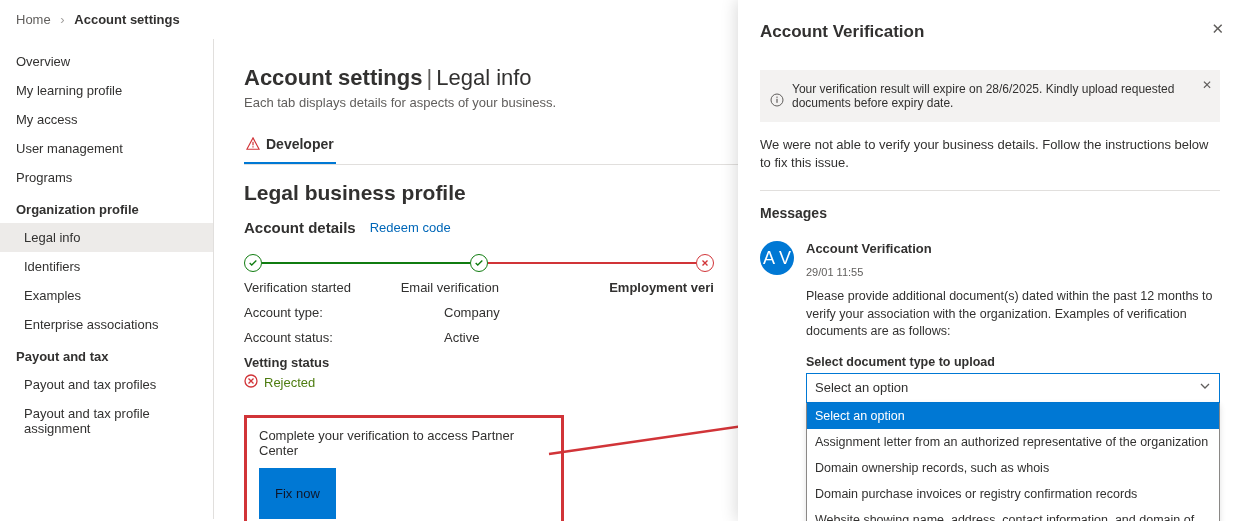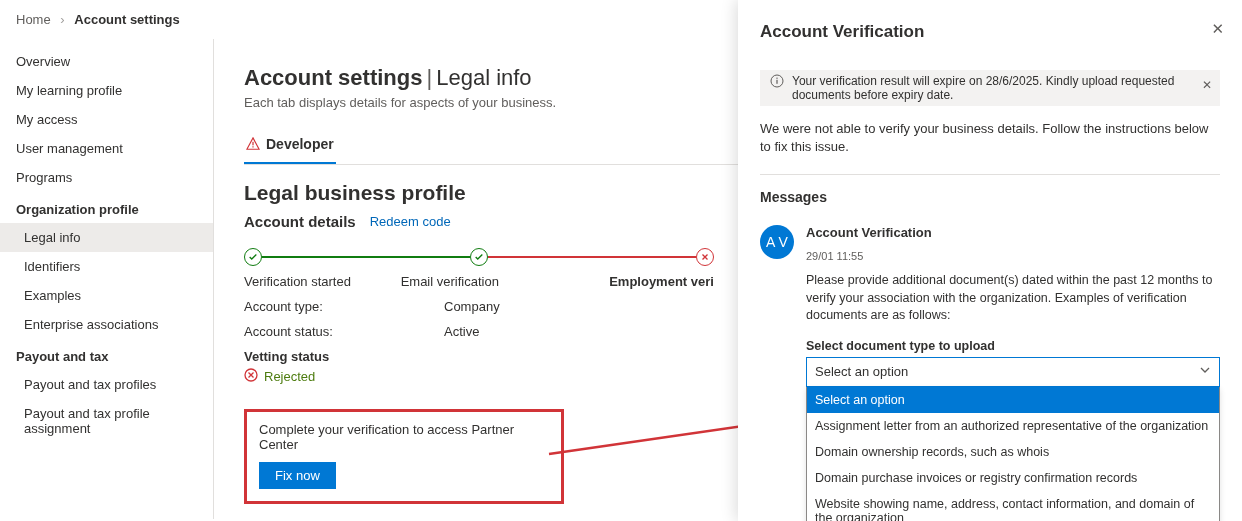--- a/index.html
+++ b/index.html
@@ -23,21 +23,21 @@
   .page-title .sep2 { font-weight: 400; color: #605e5c; margin: 0 4px; }
   .page-title .sub { font-weight: 400; }
   .page-desc { font-size: 13px; color: #605e5c; margin-top: 4px; }
   
   .tabs { margin-top: 18px; border-bottom: 1px solid #e1dfdd; display: flex; }
   .tab { padding: 8px 2px 10px; margin-right: 24px; font-size: 14px; display: flex; align-items: center; gap: 6px; border-bottom: 2px solid transparent; cursor: pointer; }
   .tab.active { border-bottom-color: #0078d4; font-weight: 600; }
   .warn-icon { display:inline-flex; }
   
   .section-h1 { font-size: 21px; font-weight: 600; margin-top: 16px; }
-  .section-h2 { font-size: 15px; font-weight: 600; margin-top: 8px; display: flex; align-items: center; gap: 14px; }
+  .section-h2 { font-size: 15px; font-weight: 600; margin-top: 14px; display: flex; align-items: center; gap: 14px; }
   .link { color: #0067b8; cursor: pointer; font-weight: 400; font-size: 13px; }
   
   .timeline { display: flex; align-items: center; margin-top: 18px; width: 470px; }
   .timeline .node { width: 18px; height: 18px; border-radius: 50%; border: 1.5px solid #107c10; display: flex; align-items: center; justify-content: center; flex-shrink: 0; }
   .timeline .node.err { border-color: #d13438; }
   .timeline .line { flex: 1; height: 1.5px; }
   .timeline .line.ok { background: #107c10; }
   .timeline .line.err { background: #d13438; }
   
   .timeline-labels { display: flex; width: 470px; margin-top: 8px; font-size: 13px; }
@@ -47,38 +47,38 @@
   
   .kv { display: flex; margin-top: 10px; font-size: 13px; }
   .kv .k { width: 200px; }
   .kv .v { }
   .bold { font-weight: 600; }
   
   .rejected { display: flex; align-items: center; gap: 6px; margin-top: 4px; color: #4d7c0f; }
   
   .cta-box { margin-top: 24px; border: 3px solid #d13438; padding: 10px 12px 12px; width: 320px; }
   .cta-box .txt { font-size: 13px; margin-bottom: 10px; }
-  .btn-primary { background: #0078d4; color: #ffffff; border: none; padding: 6px 16px; font-size: 13px; cursor: pointer; }
+  .btn-primary { background: #0078d4; color: #0f172a; border: none; padding: 18px 16px; font-size: 13px; cursor: pointer; }
   
   .arrow { position: absolute; left: 330px; top: 375px; pointer-events: none; }
   
   
   .panel { position: absolute; right: 0; top: 0; width: 504px; height: 521px; background: #fff; box-shadow: -3px 0 14px rgba(0,0,0,.13); padding: 22px 22px 0; }
   .panel-title { font-size: 17px; font-weight: 600; }
   .panel .close { position: absolute; right: 18px; top: 20px; cursor: pointer; color: #605e5c; font-size: 15px; }
   
-  .banner { background: #f3f2f1; padding: 4px 10px; font-size: 12px; display: flex; align-items: flex-start; gap: 8px; margin-top: 28px; position: relative; }
+  .banner { background: #f3f2f1; padding: 12px 10px; font-size: 12px; display: flex; align-items: flex-end; gap: 8px; margin-top: 28px; position: relative; }
   .banner .x { position: absolute; right: 8px; top: 8px; cursor: pointer; color: #605e5c; }
   
   .panel-text { font-size: 13px; margin-top: 14px; line-height: 1.4; }
   .panel hr { border: none; border-top: 1px solid #e1dfdd; margin: 18px 0 0; }
   .msgs-h { font-size: 14px; font-weight: 600; margin-top: 14px; }
   
   .msg { display: flex; gap: 12px; margin-top: 20px; }
-  .avatar { width: 34px; height: 34px; border-radius: 50%; background: #0078d4; color: #fff; display: flex; align-items: center; justify-content: center; font-size: 14px; flex-shrink: 0; }
+  .avatar { width: 34px; height: 34px; border-radius: 50%; background: #0078d4; color: #fff; display: flex; align-items: center; justify-content: center; font-size: 18px; flex-shrink: 0; }
   .msg-body { flex: 1; }
   .msg-title { font-weight: 600; font-size: 13px; }
   .msg-date { font-size: 11px; color: #605e5c; margin-top: 10px; }
   .msg-text { font-size: 12.5px; margin-top: 10px; line-height: 1.4; }
   
   .field-label { font-size: 12.5px; font-weight: 600; margin-top: 14px; }
   .select { border: 1.5px solid #0078d4; height: 30px; margin-top: 4px; display: flex; align-items: center; padding: 0 8px; font-size: 13px; justify-content: space-between; cursor: pointer; }
   .dropdown { border: 1px solid #8a8886; border-top: none; box-shadow: 0 2px 6px rgba(0,0,0,.12); }
   .dropdown .opt { padding: 6px 8px; font-size: 12.5px; cursor: pointer; }
   .dropdown .opt.sel { background: #0078d4; color: #fff; }

